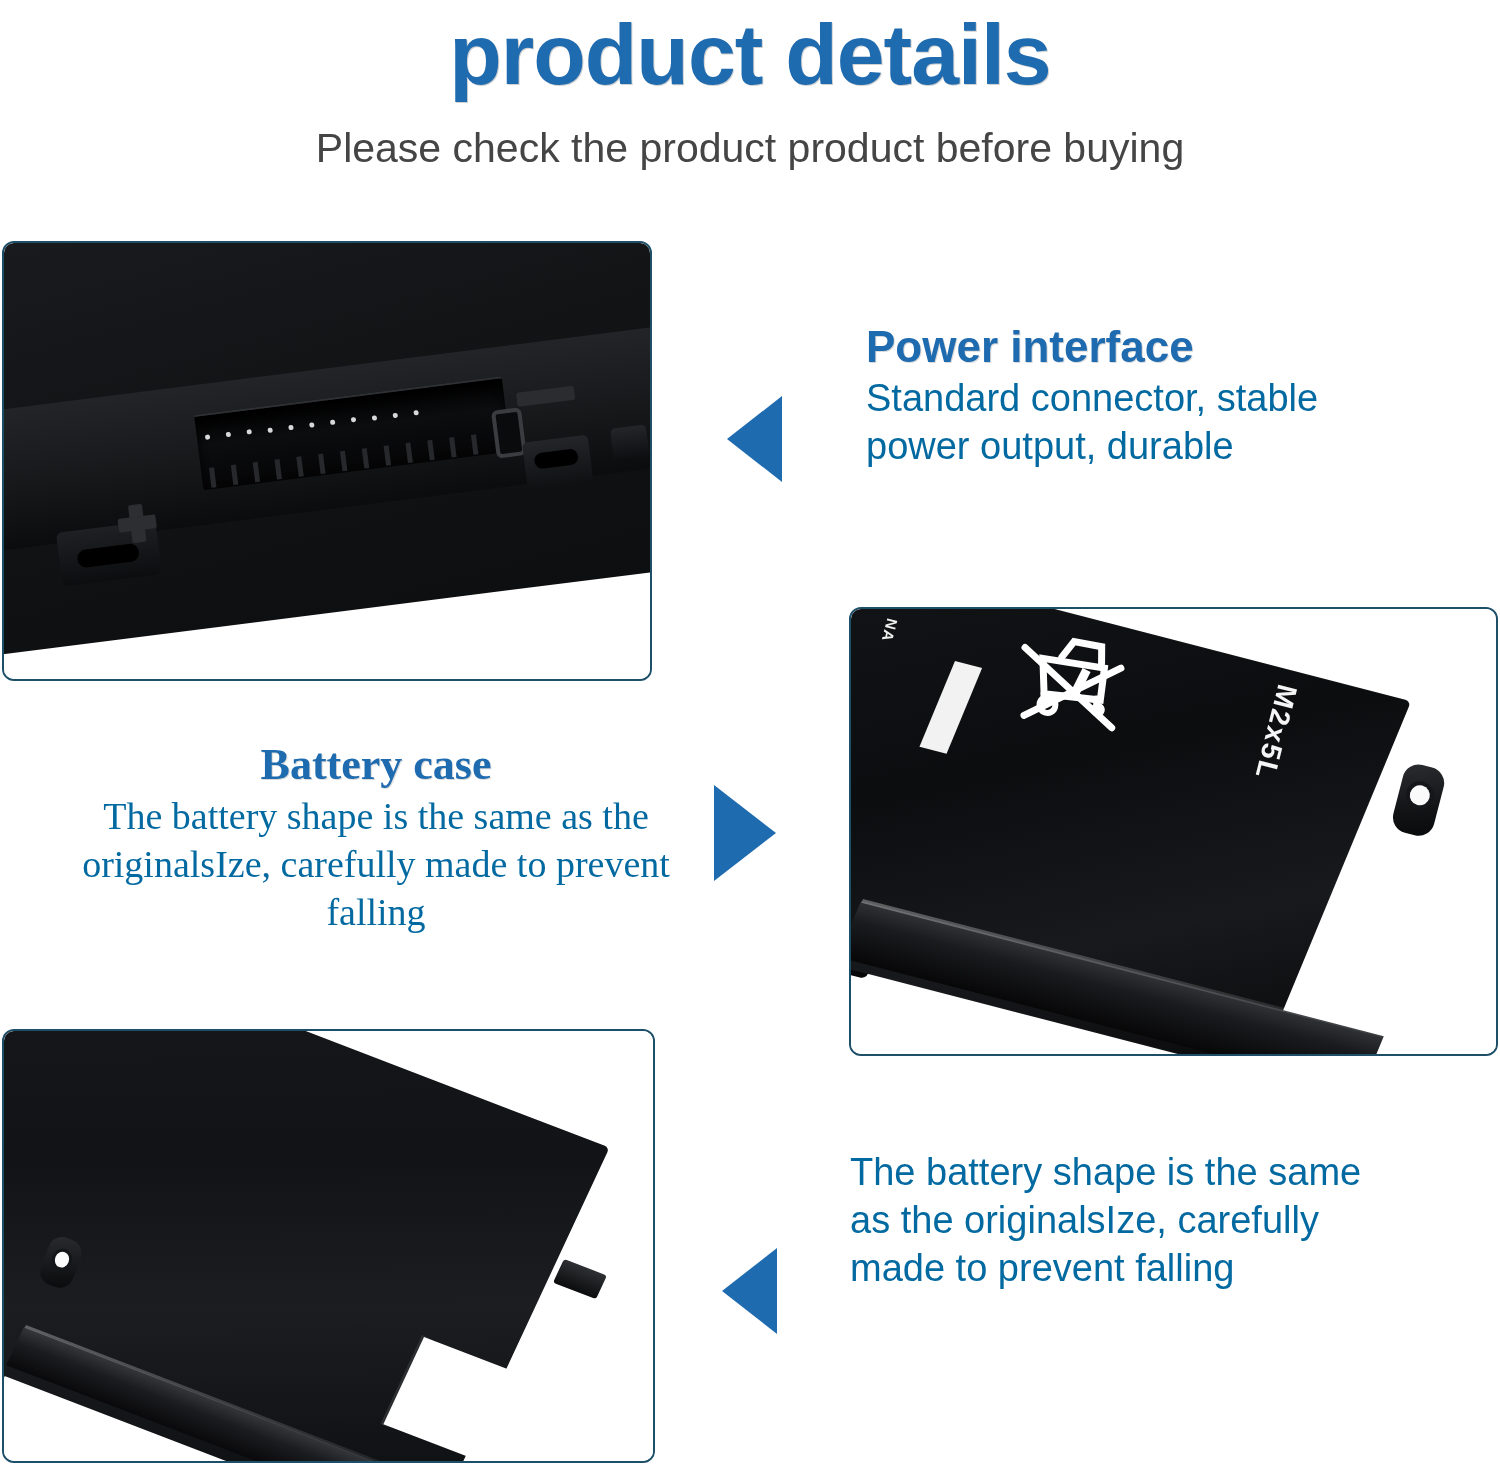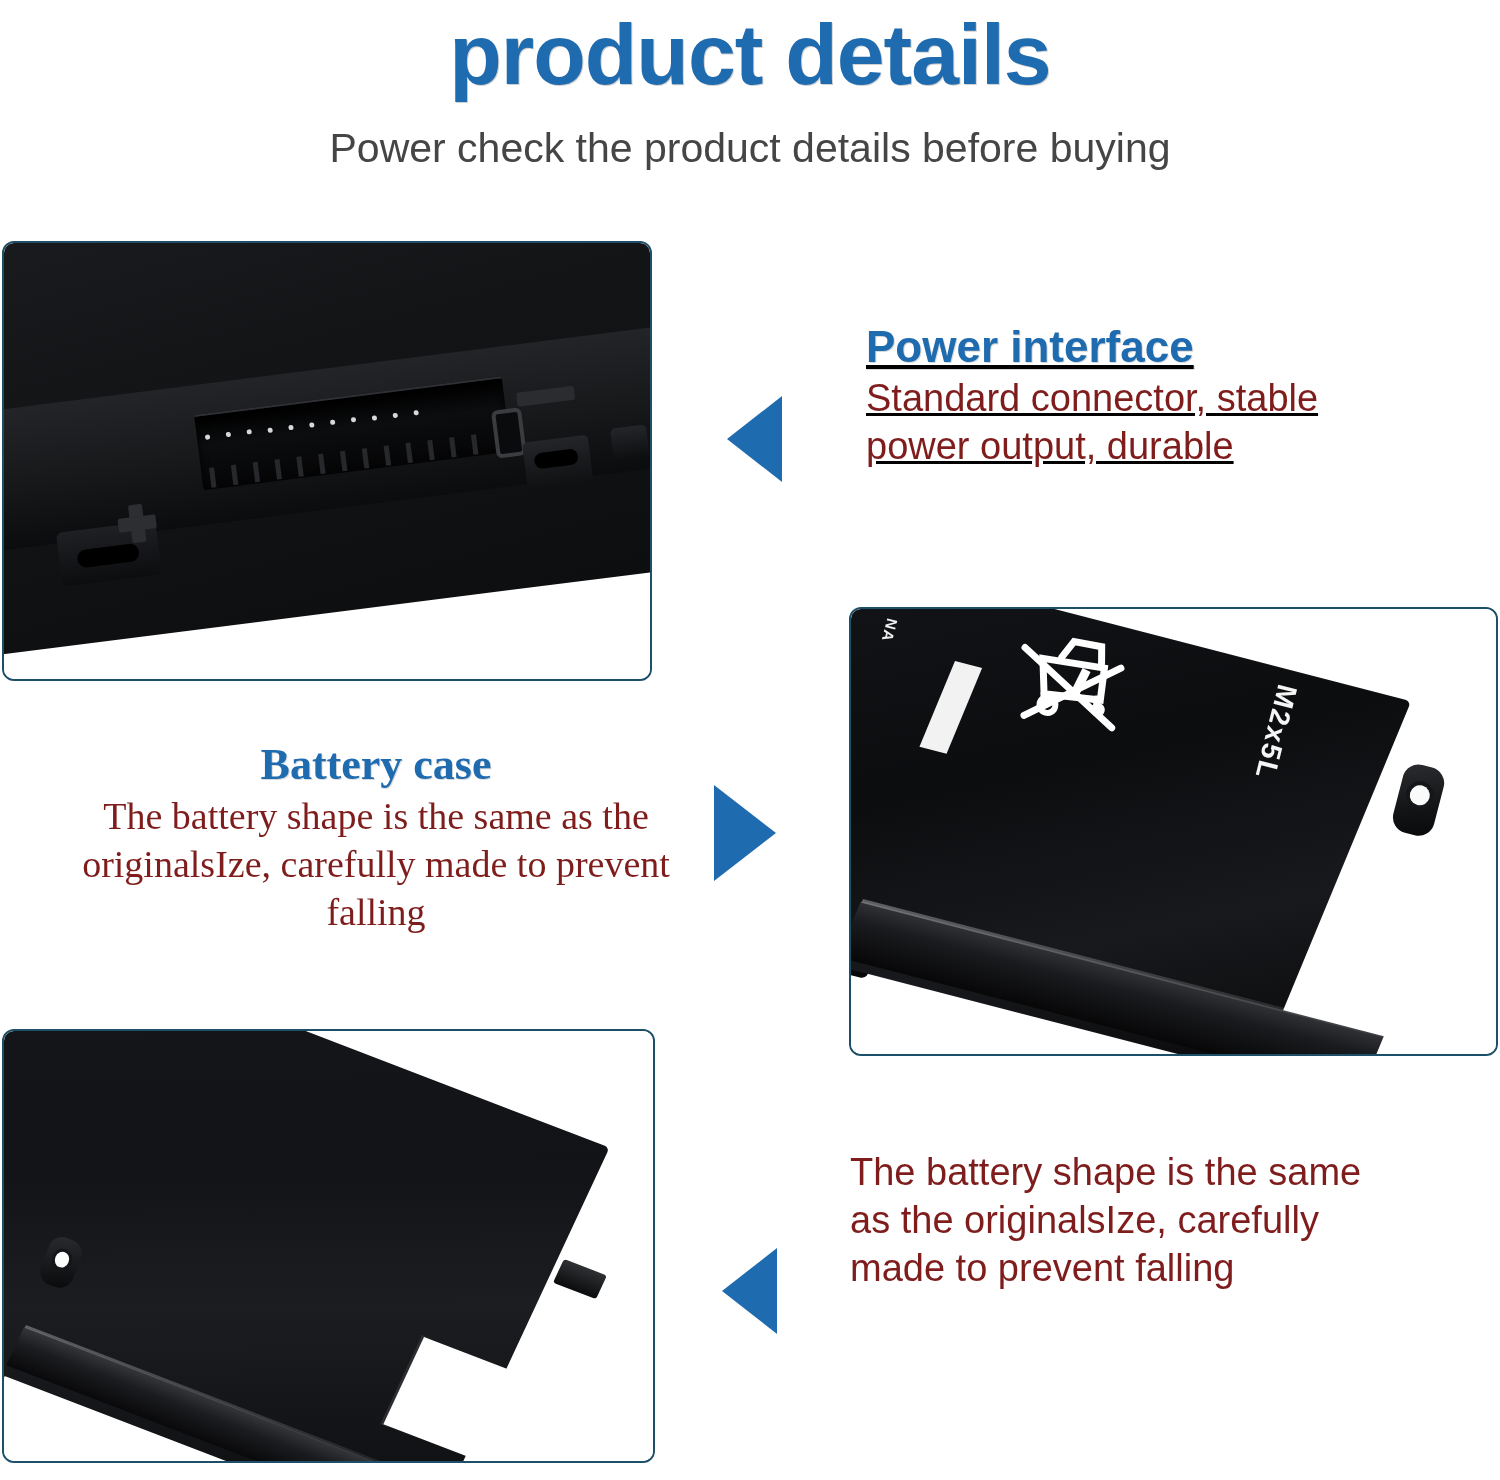--- a/index.html
+++ b/index.html
@@ -381,57 +381,57 @@
   .callout-heading {
     font-size: 44px;
     font-weight: bold;
     color: #1f6bb0;
     line-height: 54px;
     white-space: nowrap;
     text-shadow: 1px 1px 0 rgba(130,130,130,0.30);
   }
   .callout-body {
     font-size: 38px;
-    color: #7f1d1d;
+    color: #0369a1;
     line-height: 48px;
   }
 
   .arrow {
     position: absolute;
     width: 0; height: 0;
   }
   .arrow-left {
     border-top: 43px solid transparent;
     border-bottom: 43px solid transparent;
     border-right: 55px solid #1f6bb0;
   }
   .arrow-right {
     border-top: 48px solid transparent;
     border-bottom: 48px solid transparent;
     border-left: 62px solid #1f6bb0;
   }
 
   
-  #callout-power { left: 866px; top: 320px; width: 560px; text-decoration: underline; }
+  #callout-power { left: 866px; top: 320px; width: 560px; }
   #arrow-power   { left: 727px; top: 396px; }
 
   
   #callout-case  { left: 70px;  top: 738px; width: 612px; text-align: center; font-family: Liberation Serif, serif; }
   #arrow-case    { left: 714px; top: 785px; }
 
   
   #callout-pcabs { left: 850px; top: 1148px; width: 560px; }
   #arrow-pcabs   { left: 722px; top: 1248px; }
 </style>
 </head>
 <body>
 
 <div id="header">
   <div id="page-title">product details</div>
-  <div id="page-subtitle">Power check the product details before buying</div>
+  <div id="page-subtitle">Please check the product product before buying</div>
 </div>
 
 <div class="photo-panel" id="panel-connector">
   <div class="photo-stage" id="connector-photo">
     <div class="conn-body"></div>
     <div class="conn-face"></div>
     <div class="conn-slot"></div>
     <div class="conn-pins">
         <i style="left: 0px; top: 6px;"></i>
         <i style="left: 21px; top: 6.2px;"></i>

